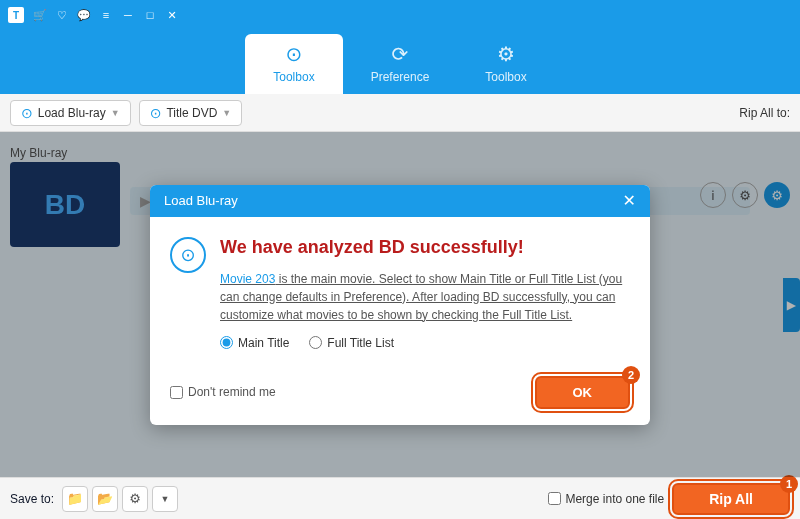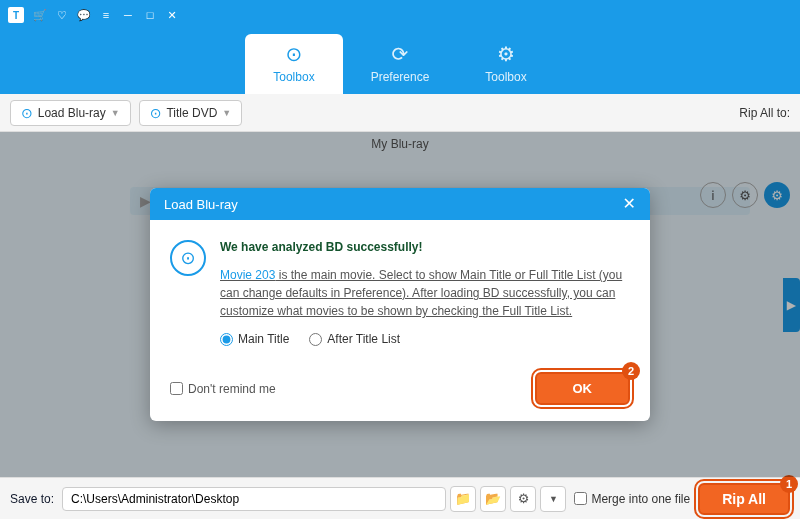--- a/index.html
+++ b/index.html
@@ -205,21 +205,21 @@
       gap: 4px;
       font-size: 12px;
       color: #333;
       white-space: nowrap;
     }
     .rip-all-btn {
       background: #f26522;
       color: white;
       border: 2px solid #e05010;
       border-radius: 6px;
-      padding: 6px 22px;
+      padding: 6px 35px;
       font-size: 14px;
       font-weight: bold;
       cursor: pointer;
       white-space: nowrap;
       outline: 2px solid #e05010;
       outline-offset: 2px;
     }
 
     
     .modal-overlay {
@@ -252,21 +252,21 @@
       font-size: 16px;
       color: white;
       line-height: 1;
     }
     .modal-body {
       padding: 20px 20px 16px;
       display: flex;
       gap: 14px;
     }
     .modal-text { flex: 1; }
-    .modal-title { font-size: 12px; font-weight: bold; color: #14532d; margin-bottom: 12px; }
+    .modal-title { font-size: 18px; font-weight: bold; color: #b91c1c; margin-bottom: 12px; }
     .modal-desc { font-size: 12px; color: #555; line-height: 1.5; text-decoration: underline; }
     .modal-options {
       display: flex;
       align-items: center;
       gap: 20px;
       margin-top: 12px;
     }
     .radio-wrap {
       display: flex;
       align-items: center;
@@ -401,24 +401,27 @@
     <span class="btn-icon">⊙</span>
     <span>Title DVD</span>
     <span style="font-size:9px;color:#999;">▼</span>
   </div>
   <div class="toolbar-right">
     <span>Rip All to:</span>
   </div>
 </div>
 
 <div class="main-content" style="position:relative;">
-  <div style="padding:5px 10px 0;text-align:center;">
+  <div style="padding:14px 10px 0;">
     <span class="section-label">My Blu-ray</span>
   </div>
 
+  <div class="bluray-thumb">
+    <span class="bluray-logo" style="font-size:28px;font-weight:900;color:#4ab0ff;">BD</span>
+  </div>
 
   <div style="position:absolute;left:130px;top:55px;right:50px;">
     <div class="movie-item">
       <span class="movie-play">▶</span>
       <span style="color:#1a9be8;font-size:12px;">Movie 203</span>
       <span class="movie-edit">✎</span>
     </div>
   </div>
 
   <div class="icon-row">
@@ -444,21 +447,21 @@
           <div class="modal-desc">
             <span style="color:#1a9be8;">Movie 203</span><span> is the main movie. Select to show Main Title or Full Title List (you can change defaults in Preference). After loading BD successfully, you can customize what movies to be shown by checking the Full Title List.</span>
           </div>
           <div class="modal-options">
             <label class="radio-wrap">
               <input type="radio" name="titleopt" checked="" style="">
               <span>Main Title</span>
             </label>
             <label class="radio-wrap">
               <input type="radio" name="titleopt" style="">
-              <span>After Title List</span>
+              <span>Full Title List</span>
             </label>
           </div>
         </div>
       </div>
 
       <div class="modal-footer">
         <label class="dont-remind">
           <input type="checkbox" style="">
           <span>Don't remind me</span>
         </label>
@@ -467,21 +470,20 @@
           <div class="badge">2</div>
         </div>
       </div>
     </div>
   </div>
 </div>
 
 <div class="bottom-bar">
   <span class="save-label">Save to:</span>
   <div class="save-input-wrap">
-    <input class="save-input" type="text" value="C:\Users\Administrator\Desktop" style="">
     <div class="icon-btn">📁</div>
     <div class="icon-btn">📂</div>
     <div class="icon-btn">⚙</div>
     <div class="icon-btn" style="font-size:9px;">▼</div>
   </div>
   <label class="merge-wrap">
     <input type="checkbox" style="">
     <span>Merge into one file</span>
   </label>
   <div class="rip-all-wrap">

